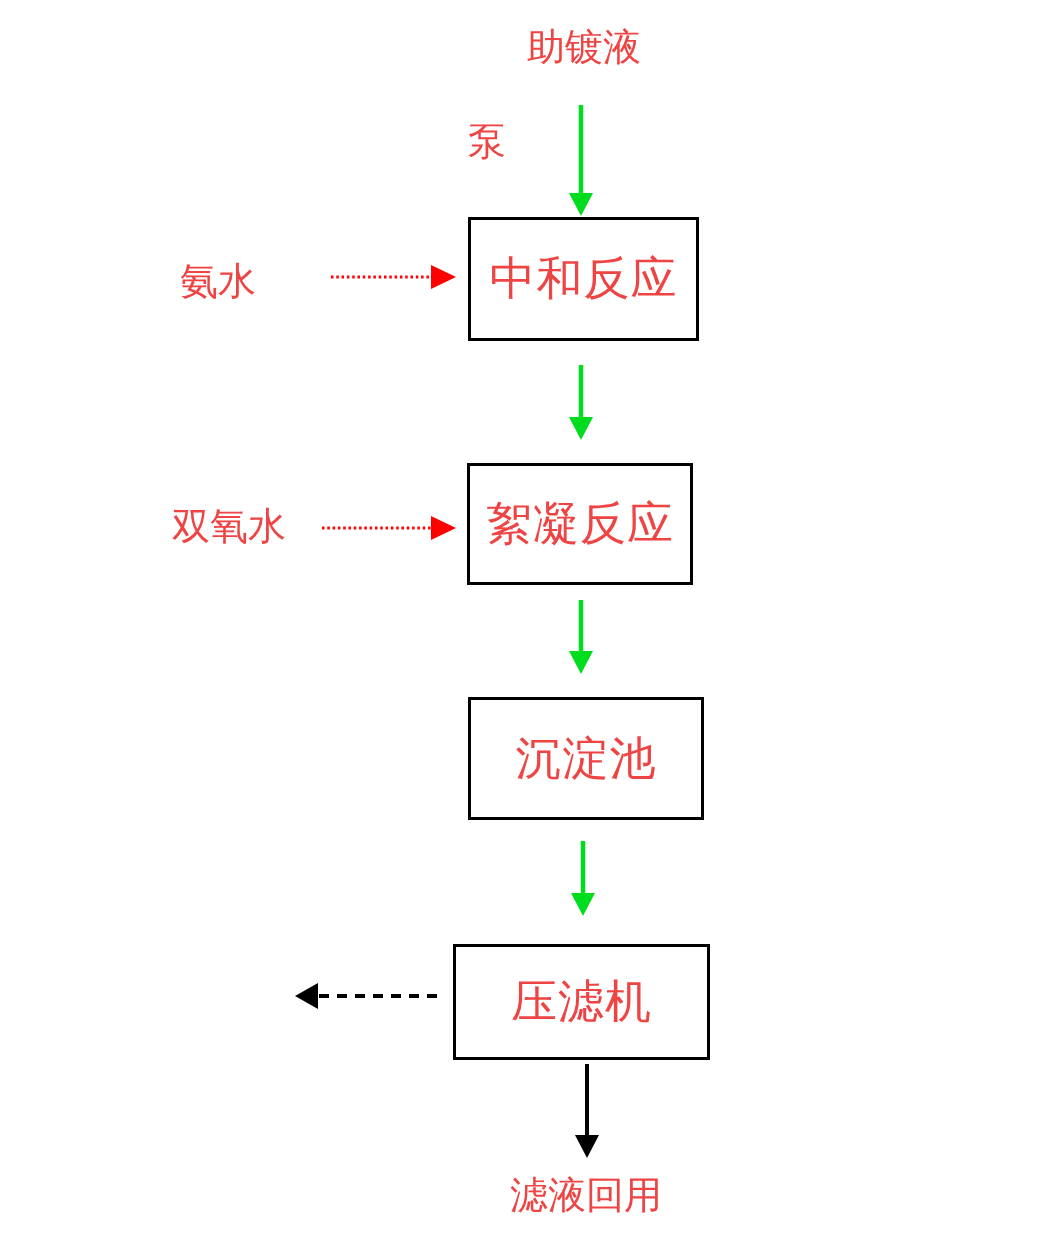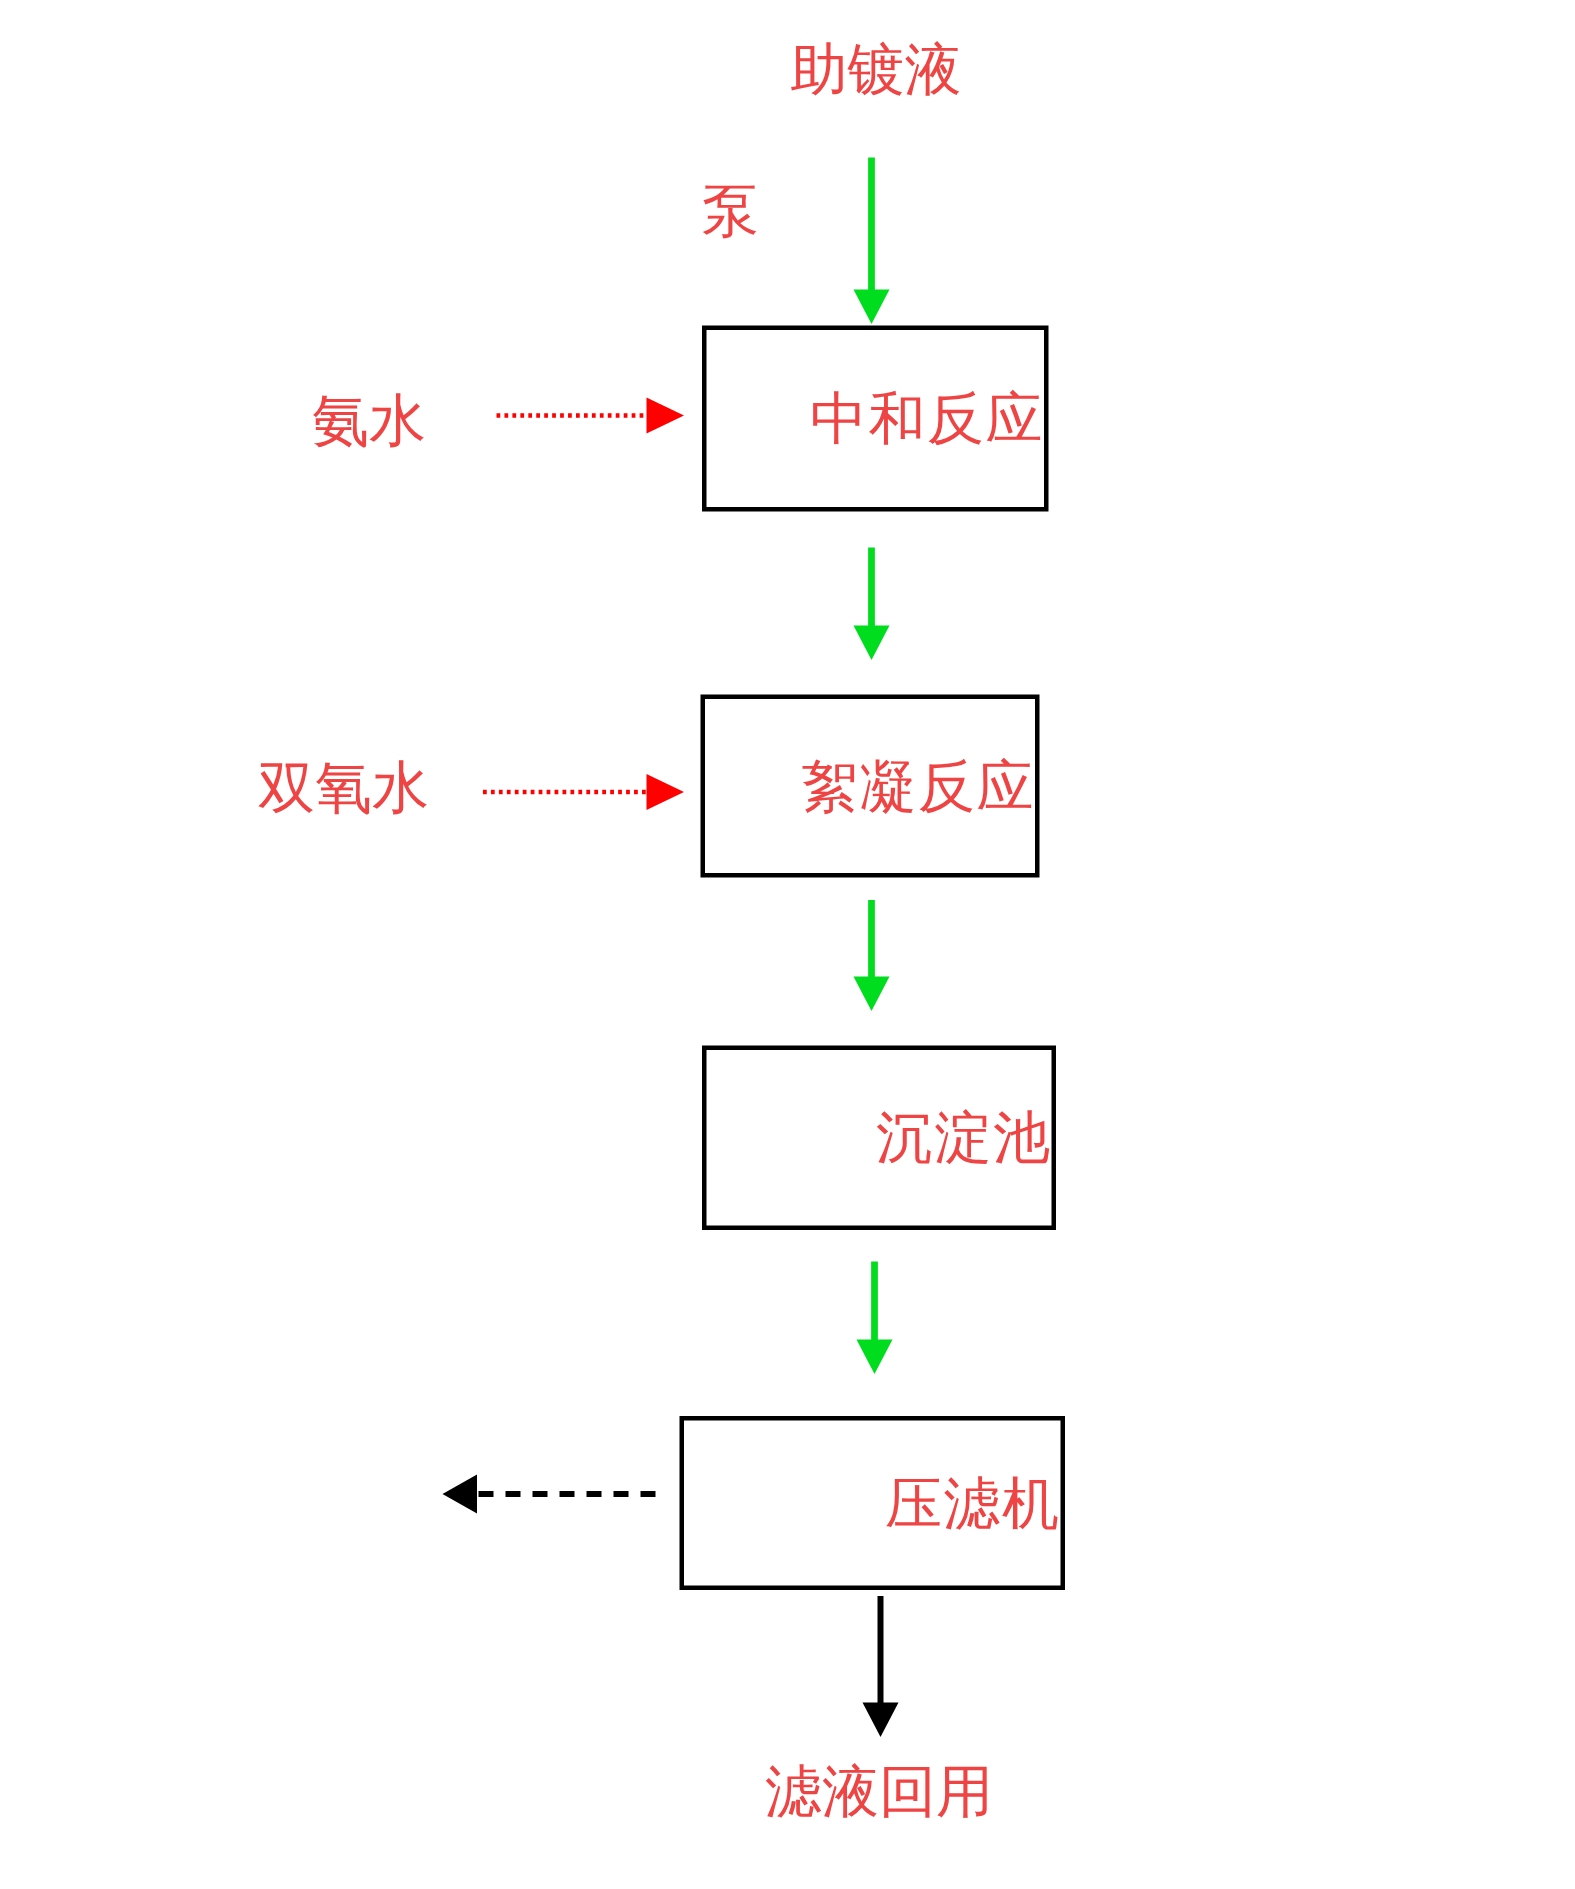--- a/index.html
+++ b/index.html
@@ -22,22 +22,22 @@
     line-height: 1.15;
     white-space: nowrap;
   }
   .box {
     position: absolute;
     box-sizing: border-box;
     border: 3px solid #000000;
     background: #ffffff;
     display: flex;
     align-items: center;
-    justify-content: flex-end;
-    font-size: 38px;
+    justify-content: center;
+    font-size: 46px;
     letter-spacing: 1px;
   }
   #arrow-layer {
     position: absolute;
     left: 0;
     top: 0;
     width: 1050px;
     height: 1259px;
   }
 </style>
@@ -70,21 +70,21 @@
     <polygon points="295,996 318,983 318,1009" fill="#000000"></polygon>
 
     <line x1="587" y1="1064" x2="587" y2="1138" stroke-width="4" stroke="#000000"></line>
     <polygon points="587,1158 575,1135 599,1135" fill="#000000"></polygon>
   </svg>
 
   <div class="lbl" style="left:527px; top:26px;">助镀液</div>
 
   <div class="lbl" style="left:468px; top:120px;">泵</div>
 
-  <div class="lbl" style="left:208px; top:260px;">氨水</div>
+  <div class="lbl" style="left:180px; top:260px;">氨水</div>
 
   <div class="lbl" style="left:172px; top:505px;text-align:center;">双氧水</div>
 
 
   <div class="lbl" style="left:510px; top:1174px;">滤液回用</div>
 
   <div class="box" style="left:468px; top:217px; width:231px; height:124px;">
     <span>中和反应</span>
   </div>
 

